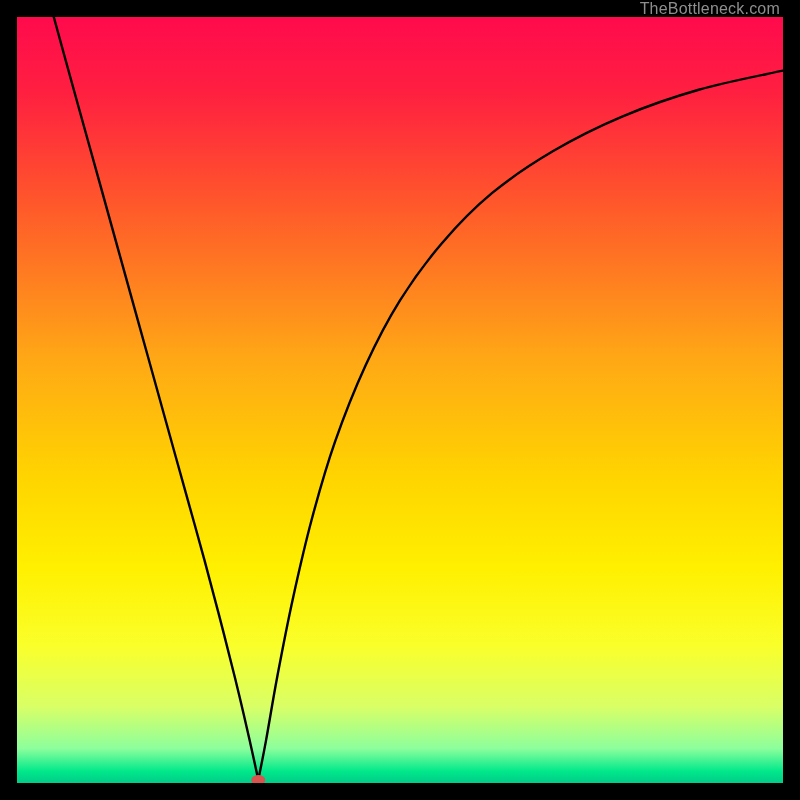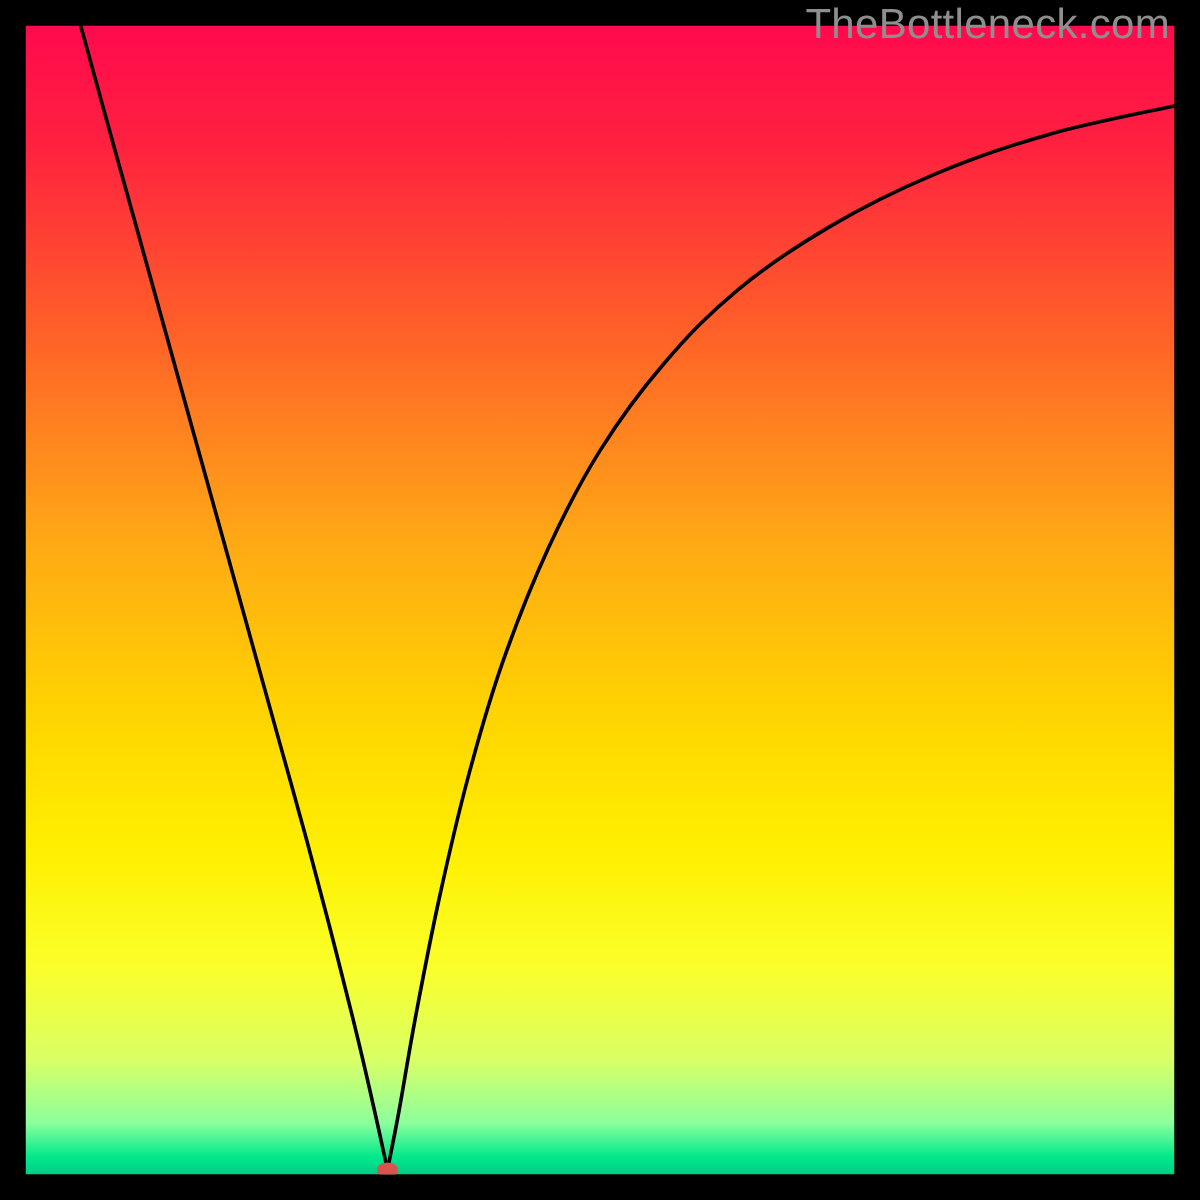--- a/index.html
+++ b/index.html
@@ -23,21 +23,21 @@
     left: 0;
     top: 0;
     width: 766px;
     height: 766px;
   }
   .watermark {
     position: absolute;
     top: 0px;
     right: 20px;
     font-family: Arial, Helvetica, sans-serif;
-    font-size: 28px;
+    font-size: 16px;
     color: #8e8e8e;
     letter-spacing: 0.2px;
     font-weight: 500;
   }
 </style>
 </head>
 <body>
 
 <div class="frame">
   <svg class="plot" viewBox="0 0 766 766" preserveAspectRatio="none">

